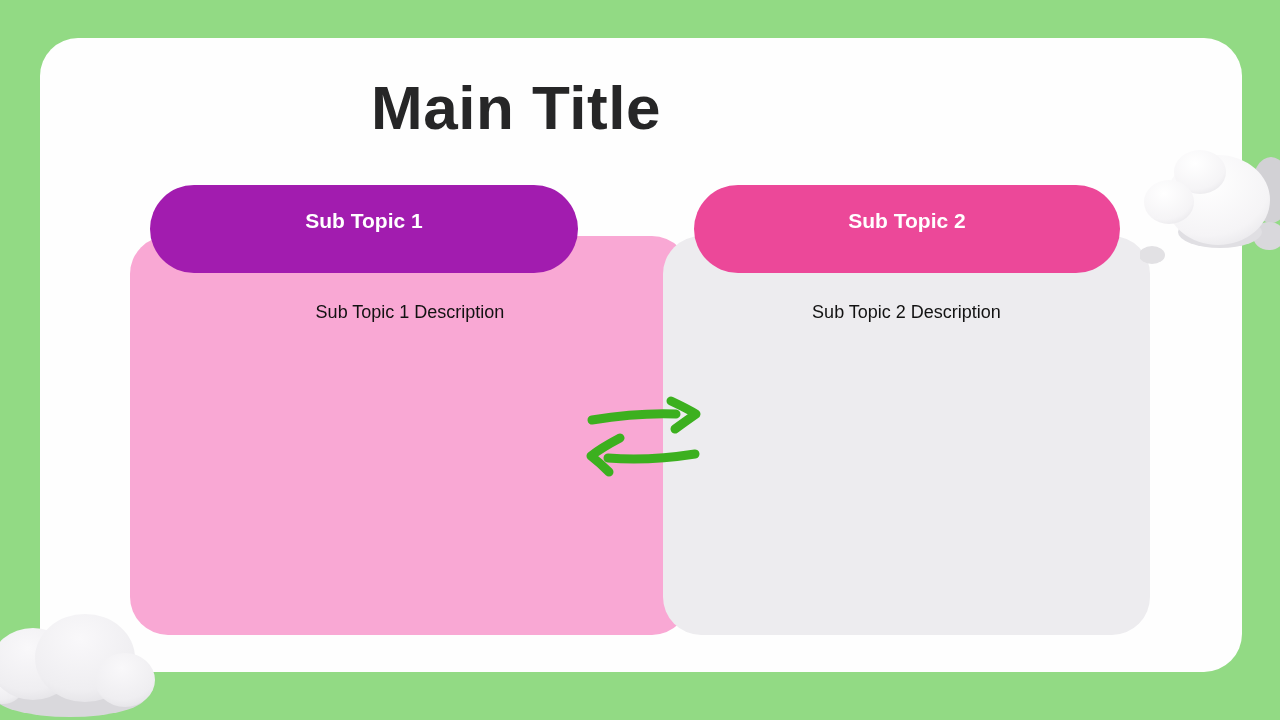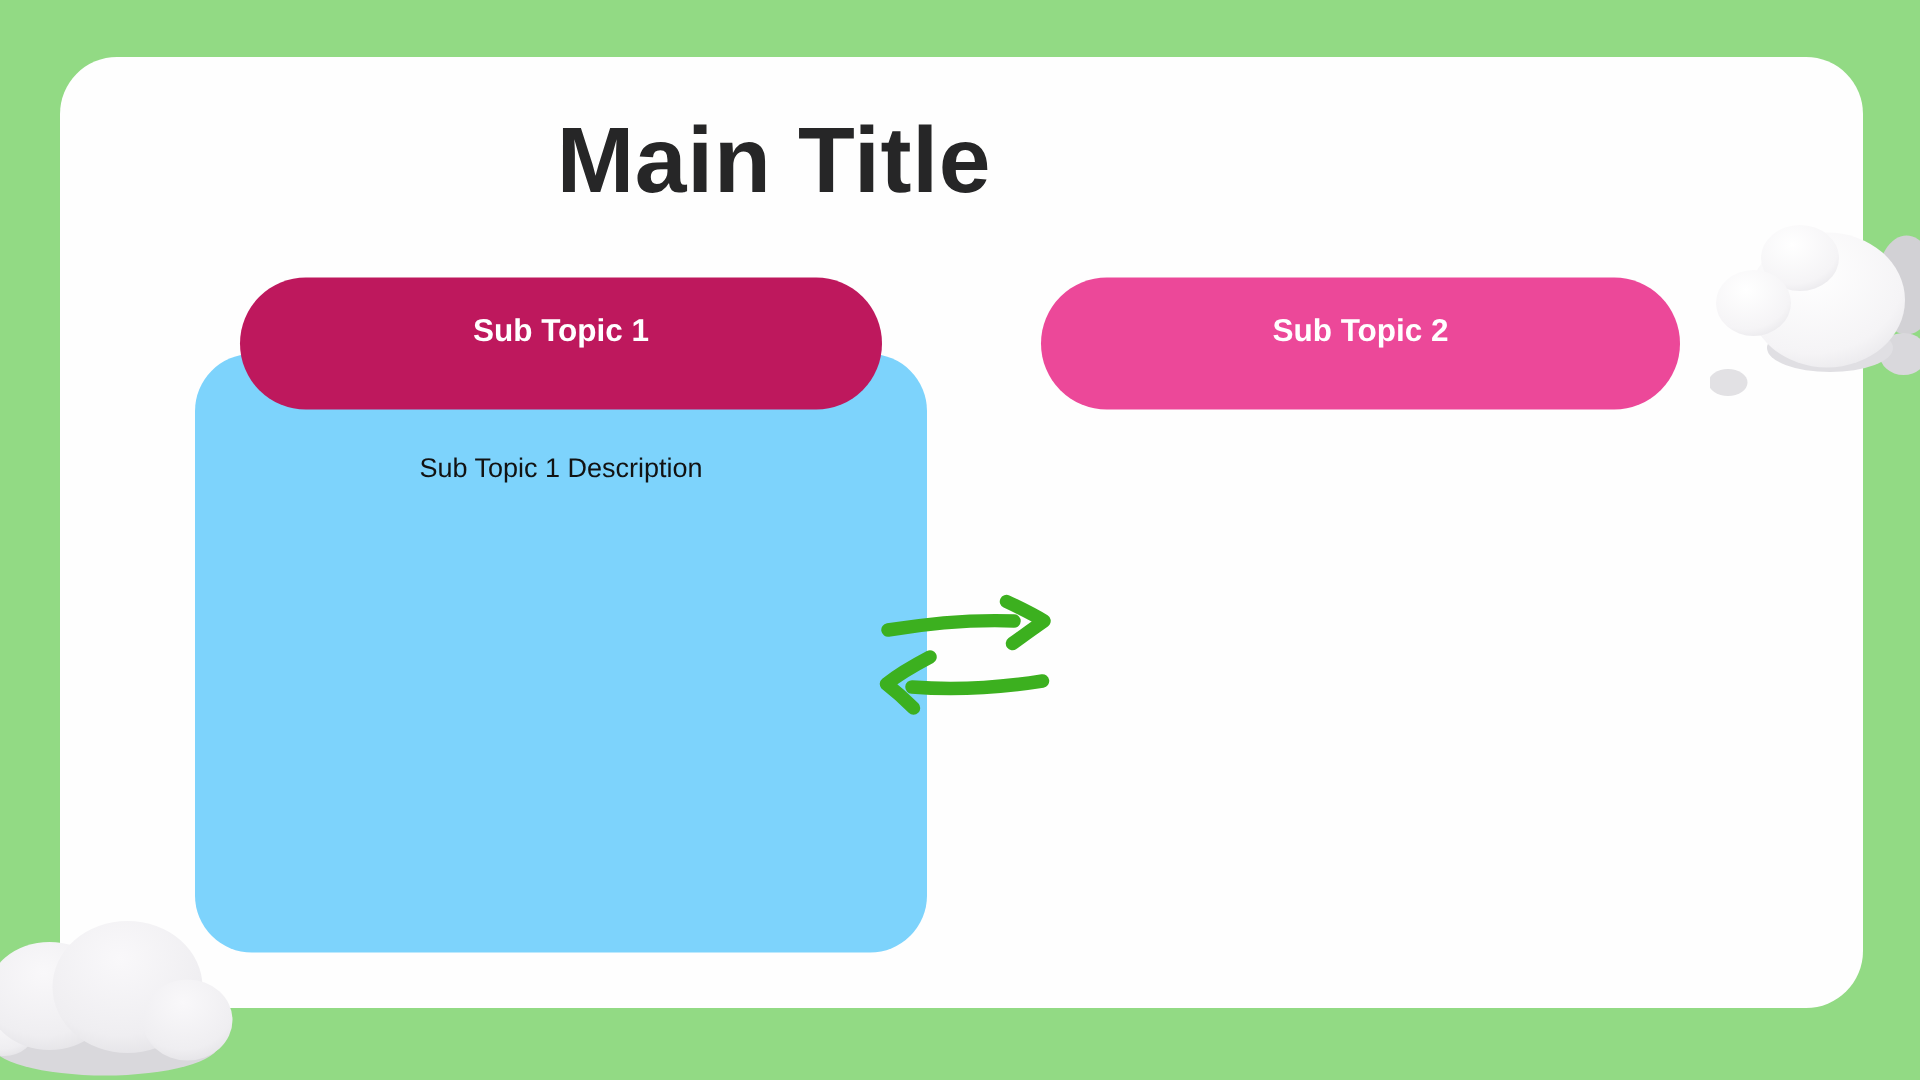--- a/index.html
+++ b/index.html
@@ -33,32 +33,32 @@
     font-weight: bold;
     letter-spacing: 0.5px;
     color: #262627;
   }
   .panel {
     position: absolute;
     top: 236px;
     height: 399px;
     border-radius: 38px;
   }
-  .panel-1 { left: 130px; width: 488px; background: #7dd3fc; }
+  .panel-1 { left: 130px; width: 560px; background: #f9a8d4; }
   .panel-2 { left: 663px; width: 487px; background: #edecef; }
   .pill {
     position: absolute;
     top: 185px;
     height: 88px;
     border-radius: 44px;
     display: flex;
     align-items: center;
     justify-content: center;
   }
-  .pill-1 { left: 160px; width: 428px; background: #be185d; }
+  .pill-1 { left: 150px; width: 428px; background: #a21caf; }
   .pill-2 { left: 694px; width: 426px; background: #ec4899; }
   .pill-label {
     color: #ffffff;
     font-size: 21px;
     font-weight: bold;
     position: relative;
     top: -8px;
   }
   .panel-desc {
     position: absolute;
@@ -93,20 +93,23 @@
 
   <h1 class="main-title">Main Title</h1>
 
   <div class="panel panel-1">
     <div class="panel-desc">Sub Topic 1 Description</div>
   </div>
   <div class="pill pill-1">
     <span class="pill-label">Sub Topic 1</span>
   </div>
 
+  <div class="panel panel-2">
+    <div class="panel-desc">Sub Topic 2 Description</div>
+  </div>
   <div class="pill pill-2">
     <span class="pill-label">Sub Topic 2</span>
   </div>
 
   <svg class="arrows-svg" viewBox="0 0 120 85" fill="none">
     <g stroke="#3cb01f" stroke-width="9" stroke-linecap="round" stroke-linejoin="round" fill="none">
       <path d="M9,27 C40,22 68,20 93,21"></path>
       <path d="M88,8 Q105,16 113,21 Q103,28 92,36"></path>
       <path d="M112,61 C80,66 50,67 25,65"></path>
       <path d="M37,45 Q18,55 8,63 Q17,70 26,79"></path>

